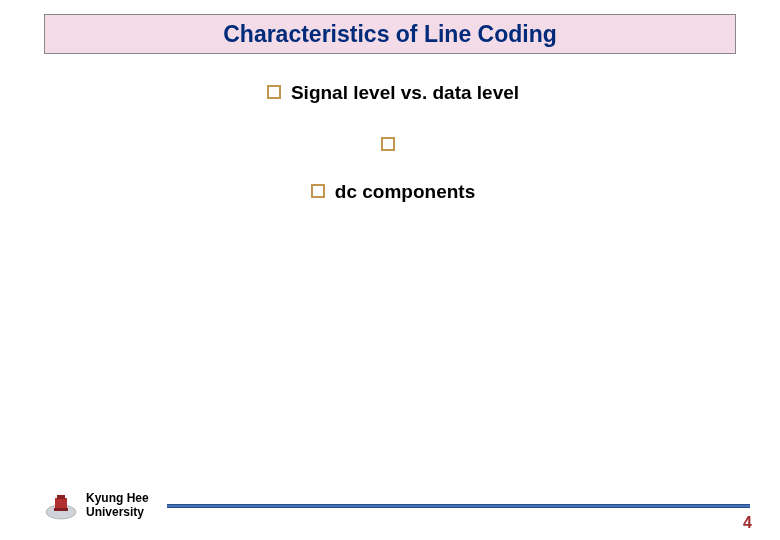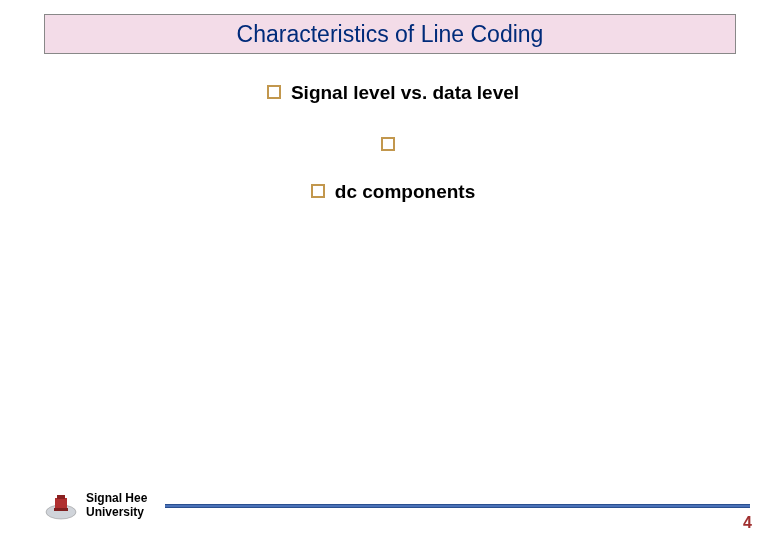--- a/index.html
+++ b/index.html
@@ -20,21 +20,21 @@
   .title-bar {
     background: #f3dce8;
     border: 1px solid #888;
     text-align: center;
     padding: 6px 0 5px 0;
     margin-bottom: 28px;
   }
   .title-bar h1 {
     color: #002b7a;
     font-size: 23px;
-    font-weight: normal;
+    font-weight: bold;
   }
   .bullets {
     list-style: none;
     padding-left: 6px;
   }
   .bullets li {
     font-size: 19px;
     font-weight: bold;
     color: #000;
     margin-bottom: 30px;
@@ -113,21 +113,21 @@
   </ul>
 
   <div class="footer">
     <svg class="logo" viewBox="0 0 34 28">
       <ellipse cx="17" cy="20" rx="15" ry="7" fill="#d0d4da" stroke="#888" stroke-width="0.5"></ellipse>
       <rect x="11" y="6" width="12" height="12" fill="#b03030"></rect>
       <rect x="13" y="3" width="8" height="4" fill="#8a2020"></rect>
       <rect x="10" y="16" width="14" height="3" fill="#802020"></rect>
     </svg>
     <div class="uni-name">
-      <div>Signal Hee</div>
+      <div>Kyung Hee</div>
       <div>University</div>
     </div>
     <div class="footer-line"></div>
   </div>
 
   <div class="page-num">4</div>
 
 </div>
 
 </body></html>

